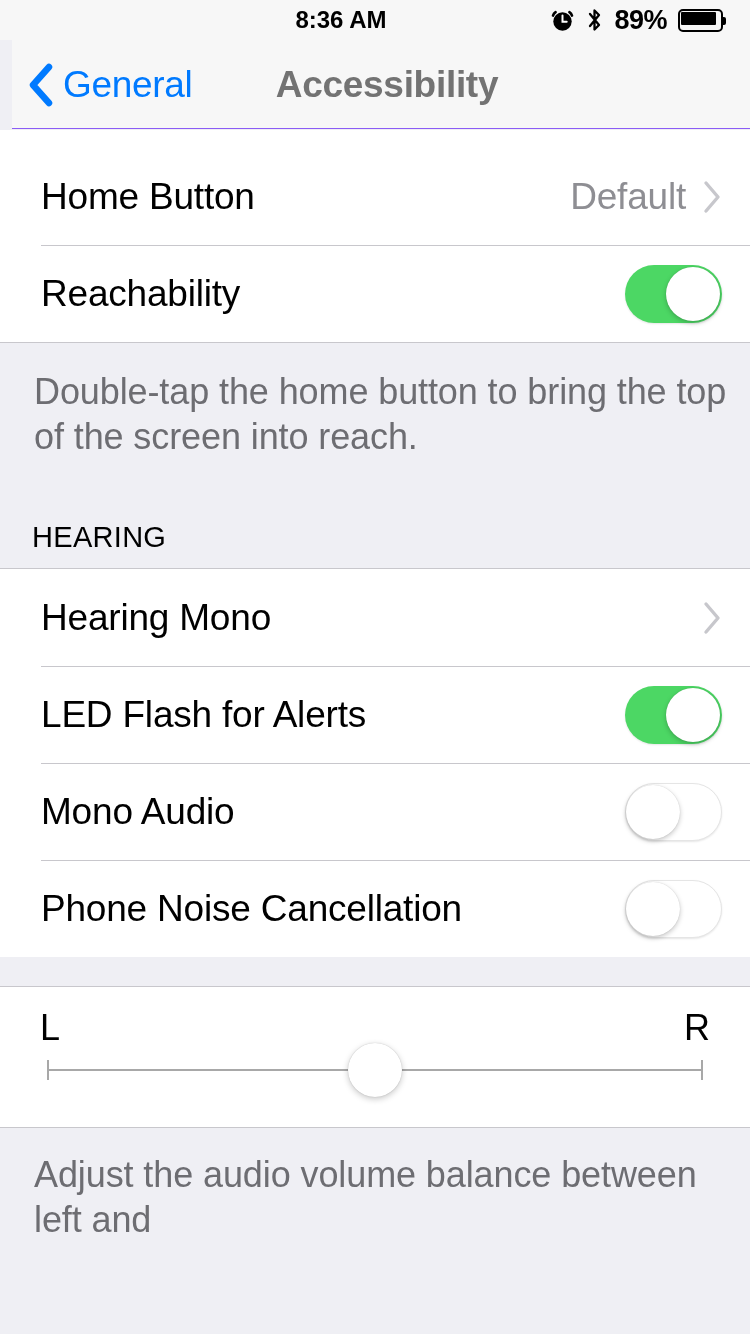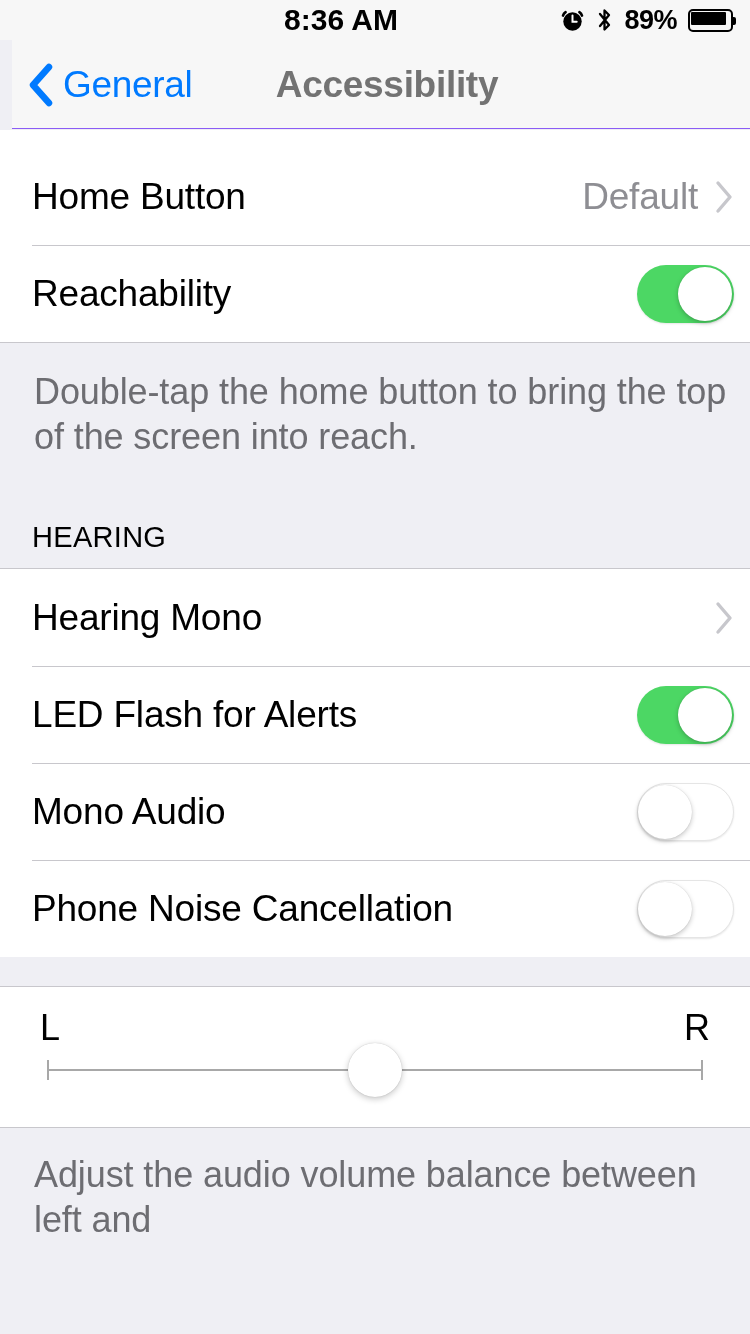--- a/index.html
+++ b/index.html
@@ -20,23 +20,23 @@
     font-size:26px; color:#000;
   }
   .sb-left{ position:absolute; left:18px; display:flex; align-items:center; gap:0; }
   .dots{ display:flex; align-items:center; gap:5px; margin-right:9px; }
   .dot{ width:12px; height:12px; border-radius:50%; border:1.6px solid #000; }
   .dot.filled{ background:#000; }
   .carrier{ font-size:27px; letter-spacing:0px; }
   .wifi{ margin-left:11px; display:block; }
   .sb-center{
     position:absolute; left:0; width:682px; text-align:center;
-    font-size:30px; font-weight:bold; letter-spacing:0px;
-  }
-  .sb-right{ position:absolute; right:14px; display:flex; align-items:center; gap:11px; }
+    font-size:24px; font-weight:bold; letter-spacing:0px;
+  }
+  .sb-right{ position:absolute; right:24px; display:flex; align-items:center; gap:11px; }
   .alarm{ display:block; }
   .bt{ display:block; }
   .batt-pct{ font-size:27px; font-weight:bold; letter-spacing:-0.5px; }
   .battery{ position:relative; width:48px; height:23px; }
   .battery .shell{
     position:absolute; left:0; top:0; width:45px; height:23px;
     border:2px solid #000; border-radius:5px;
   }
   .battery .fill{
     position:absolute; left:3px; top:3px; height:13px; background:#000; border-radius:1px;
@@ -76,22 +76,23 @@
   }
   .cutrow .ghost{
     position:absolute; left:32px; top:-40px;
     font-size:37px; color:#000; white-space:nowrap;
   }
 
   .group{ background:#fff; }
   .row{
     position:relative; height:97px; background:#fff;
     display:flex; align-items:center;
-    padding-left:32px; padding-right:16px;
+    padding-left:32px; padding-right:28px;
     cursor:pointer;
+    margin-left:9px;
   }
   .row + .row::before{
     content:""; position:absolute; left:32px; right:0; top:0; height:1px; background:#C8C7CC;
   }
   .row-label{ font-size:37px; color:#000; letter-spacing:-0.2px; flex:1; }
   .row-value{ font-size:37px; color:#8E8E93; letter-spacing:-0.2px; margin-right:16px; }
   .chev{ display:block; }
 
   
   .toggle{ position:relative; width:97px; height:58px; flex:0 0 auto; }

